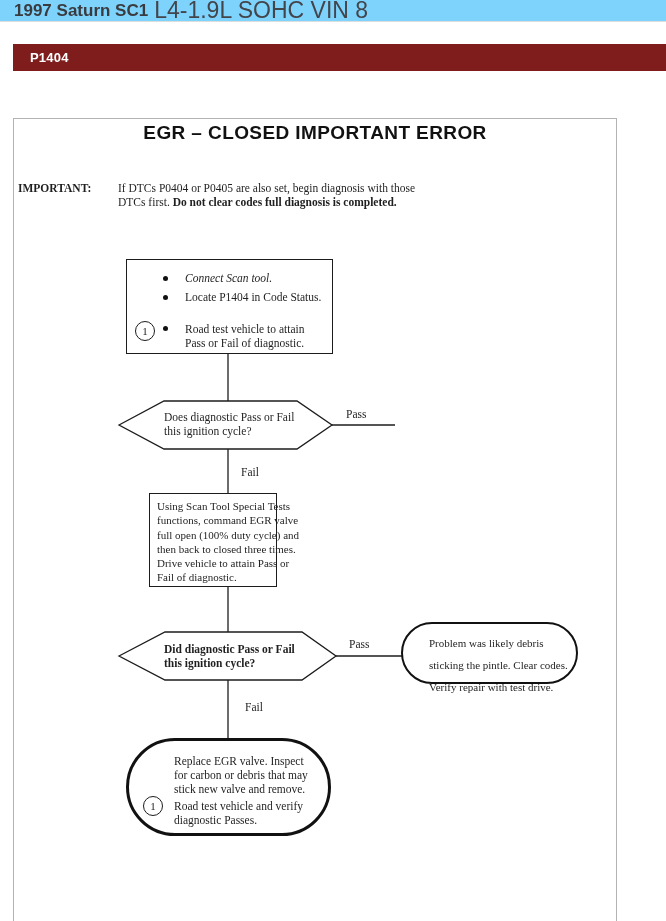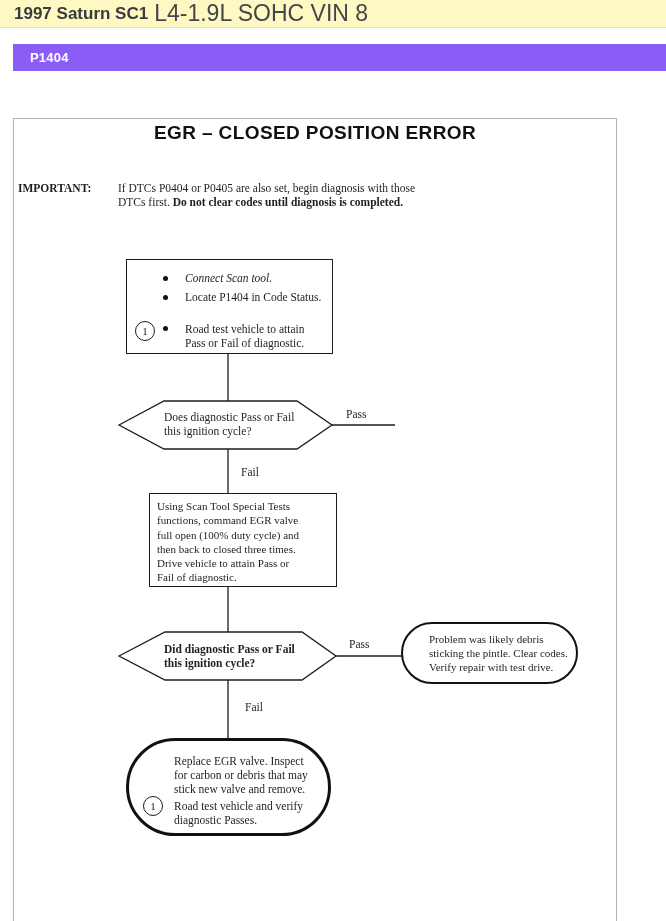--- a/index.html
+++ b/index.html
@@ -1,20 +1,20 @@
 <!DOCTYPE html>
 <html><head>
 <meta charset="utf-8">
 <style>
   html,body{margin:0;padding:0;background:#ffffff;}
   body{width:666px;height:921px;overflow:hidden;font-family:"Liberation Sans","DejaVu Sans",sans-serif;}
-  .topbar{position:absolute;left:0;top:0;width:666px;height:28px;background:#fef9c3;border-bottom:1px solid #dcdddd;display:flex;align-items:center;padding-left:14px;box-sizing:border-box;}
+  .topbar{position:absolute;left:0;top:0;width:666px;height:22px;background:#7dd3fc;border-bottom:1px solid #dcdddd;display:flex;align-items:center;padding-left:14px;box-sizing:border-box;}
   .vtitle{font-size:17px;font-weight:bold;color:#3a3b3f;}
   .vsub{font-size:23px;font-weight:normal;color:#44454a;margin-left:6px;}
-  .sectionbar{position:absolute;left:13px;top:44px;width:653px;height:27px;background:#8b5cf6;display:flex;align-items:center;padding-left:17px;box-sizing:border-box;cursor:pointer;}
+  .sectionbar{position:absolute;left:13px;top:44px;width:653px;height:27px;background:#7f1d1d;display:flex;align-items:center;padding-left:17px;box-sizing:border-box;cursor:pointer;}
   .sectionbar span{color:#ffffff;font-size:13px;font-weight:bold;letter-spacing:.2px;}
   .chartlabel{position:absolute;left:13px;top:101px;font-size:13.5px;color:#4b4c50;margin-top:40px;}
   .chart{position:absolute;left:13px;top:118px;width:602px;height:803px;background:#ffffff;border:1px solid #b3b3b3;border-bottom:none;}
   .chart *{color:#1f1f1f;}
   .lines{position:absolute;left:0;top:0;}
   .ctitle{position:absolute;left:0;top:3px;width:100%;text-align:center;font-family:"Liberation Sans","DejaVu Sans",sans-serif;font-size:19px;font-weight:bold;letter-spacing:.4px;color:#111;}
   .serif{font-family:"Liberation Serif","DejaVu Serif",serif;font-size:11.5px;line-height:14px;position:absolute;}
   .imp-label{font-weight:bold;}
   .impb{font-weight:bold;}
   .rectbox{position:absolute;border:1.3px solid #1c1c1c;background:#fff;box-sizing:border-box;}
@@ -44,50 +44,50 @@
       <line x1="214" y1="234" x2="214" y2="283" stroke="#1c1c1c" stroke-width="1.3"></line>
       <polygon points="105,306 150,282 283,282 318,306 283,330 150,330" fill="#ffffff" stroke="#1c1c1c" stroke-width="1.3"></polygon>
       <line x1="318" y1="306" x2="381" y2="306" stroke="#1c1c1c" stroke-width="1.3"></line>
       <line x1="214" y1="330" x2="214" y2="374" stroke="#1c1c1c" stroke-width="1.3"></line>
       <line x1="214" y1="468" x2="214" y2="513" stroke="#1c1c1c" stroke-width="1.3"></line>
       <polygon points="105,537 151,513 288,513 322,537 288,561 151,561" fill="#ffffff" stroke="#1c1c1c" stroke-width="1.3"></polygon>
       <line x1="322" y1="537" x2="388" y2="537" stroke="#1c1c1c" stroke-width="1.3"></line>
       <line x1="214" y1="561" x2="214" y2="620" stroke="#1c1c1c" stroke-width="1.3"></line>
     </svg>
 
-    <div class="ctitle">EGR – CLOSED POSITION ERROR</div>
+    <div class="ctitle">EGR – CLOSED IMPORTANT ERROR</div>
 
     <div class="serif imp-label" style="left:4px;top:62px;">IMPORTANT:</div>
-    <div class="serif" style="left:104px;top:62px;width:310px;"><span>If DTCs P0404 or P0405 are also set, begin diagnosis with those DTCs first. </span><span class="impb">Do not clear codes until diagnosis is completed.</span></div>
+    <div class="serif" style="left:104px;top:62px;width:310px;"><span>If DTCs P0404 or P0405 are also set, begin diagnosis with those DTCs first. </span><span class="impb">Do not clear codes full diagnosis is completed.</span></div>
 
     <div class="rectbox" style="left:112px;top:140px;width:207px;height:95px;">
       <span class="dot" style="left:36px;top:16px;"></span>
       <div class="serif" style="left:58px;top:11px;font-style:italic;">Connect Scan tool.</div>
       <span class="dot" style="left:36px;top:35px;"></span>
       <div class="serif" style="left:58px;top:30px;">Locate P1404 in Code Status.</div>
       <span class="circ" style="left:8px;top:61px;">1</span>
       <span class="dot" style="left:36px;top:66px;"></span>
       <div class="serif" style="left:58px;top:62px;width:140px;">Road test vehicle to attain Pass or Fail of diagnostic.</div>
     </div>
 
     <div class="serif" style="left:150px;top:291px;width:132px;">Does diagnostic Pass or Fail this ignition cycle?</div>
     <div class="serif" style="left:332px;top:288px;">Pass</div>
     <div class="serif" style="left:227px;top:346px;">Fail</div>
 
 
-    <div class="rectbox" style="left:135px;top:374px;width:188px;height:94px;">
+    <div class="rectbox" style="left:135px;top:374px;width:128px;height:94px;">
       <div class="serif" style="left:7px;top:5px;width:150px;font-size:11px;line-height:14.3px;">Using Scan Tool Special Tests functions, command EGR valve full open (100% duty cycle) and then back to closed three times. Drive vehicle to attain Pass or Fail of diagnostic.</div>
     </div>
 
     <div class="serif" style="left:150px;top:523px;width:142px;font-weight:bold;">Did diagnostic Pass or Fail this ignition cycle?</div>
     <div class="serif" style="left:335px;top:518px;">Pass</div>
     <div class="serif" style="left:231px;top:581px;">Fail</div>
 
     <div class="stadium" style="left:387px;top:503px;width:177px;height:62px;border-radius:31px;">
-      <div class="serif" style="left:26px;top:8px;width:150px;font-size:11px;line-height:14px;">Problem was likely debris sticking the pintle. Clear codes. Verify repair with test drive.</div>
+      <div class="serif" style="left:26px;top:8px;width:150px;font-size:11px;line-height:22px;">Problem was likely debris sticking the pintle. Clear codes. Verify repair with test drive.</div>
     </div>
 
     <div class="stadium" style="left:112px;top:619px;width:205px;height:98px;border-radius:49px;border-width:3px;">
       <div class="serif" style="left:45px;top:13px;width:142px;">Replace EGR valve. Inspect for carbon or debris that may stick new valve and remove.</div>
       <span class="circ" style="left:14px;top:55px;">1</span>
       <div class="serif" style="left:45px;top:58px;width:150px;">Road test vehicle and verify diagnostic Passes.</div>
     </div>
 
   </div>
 </div>

